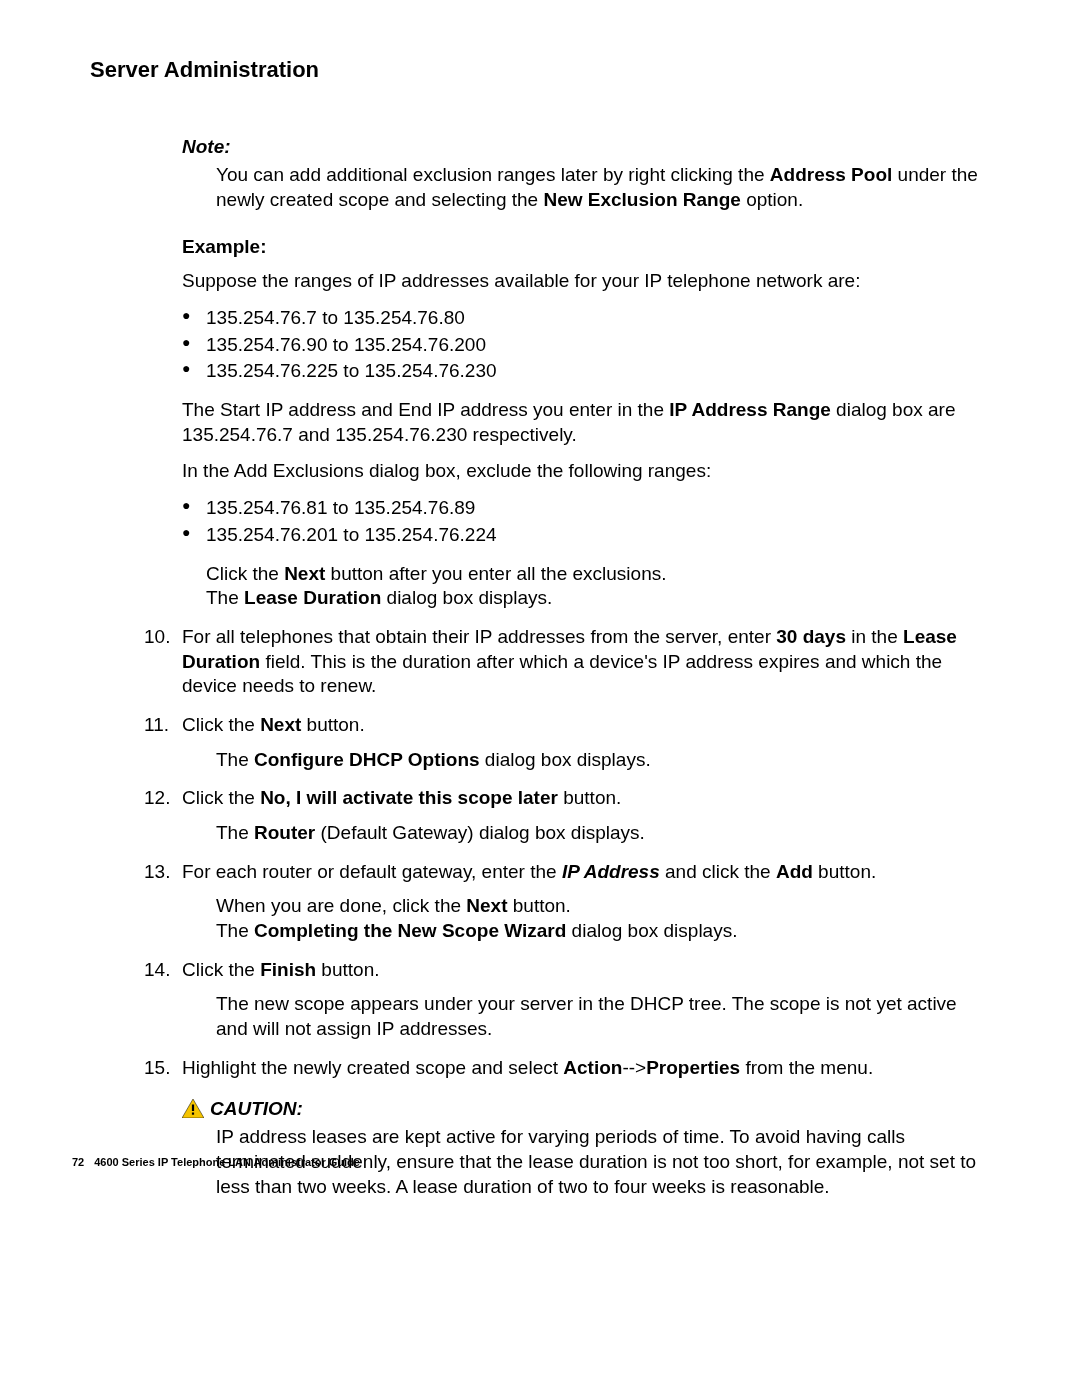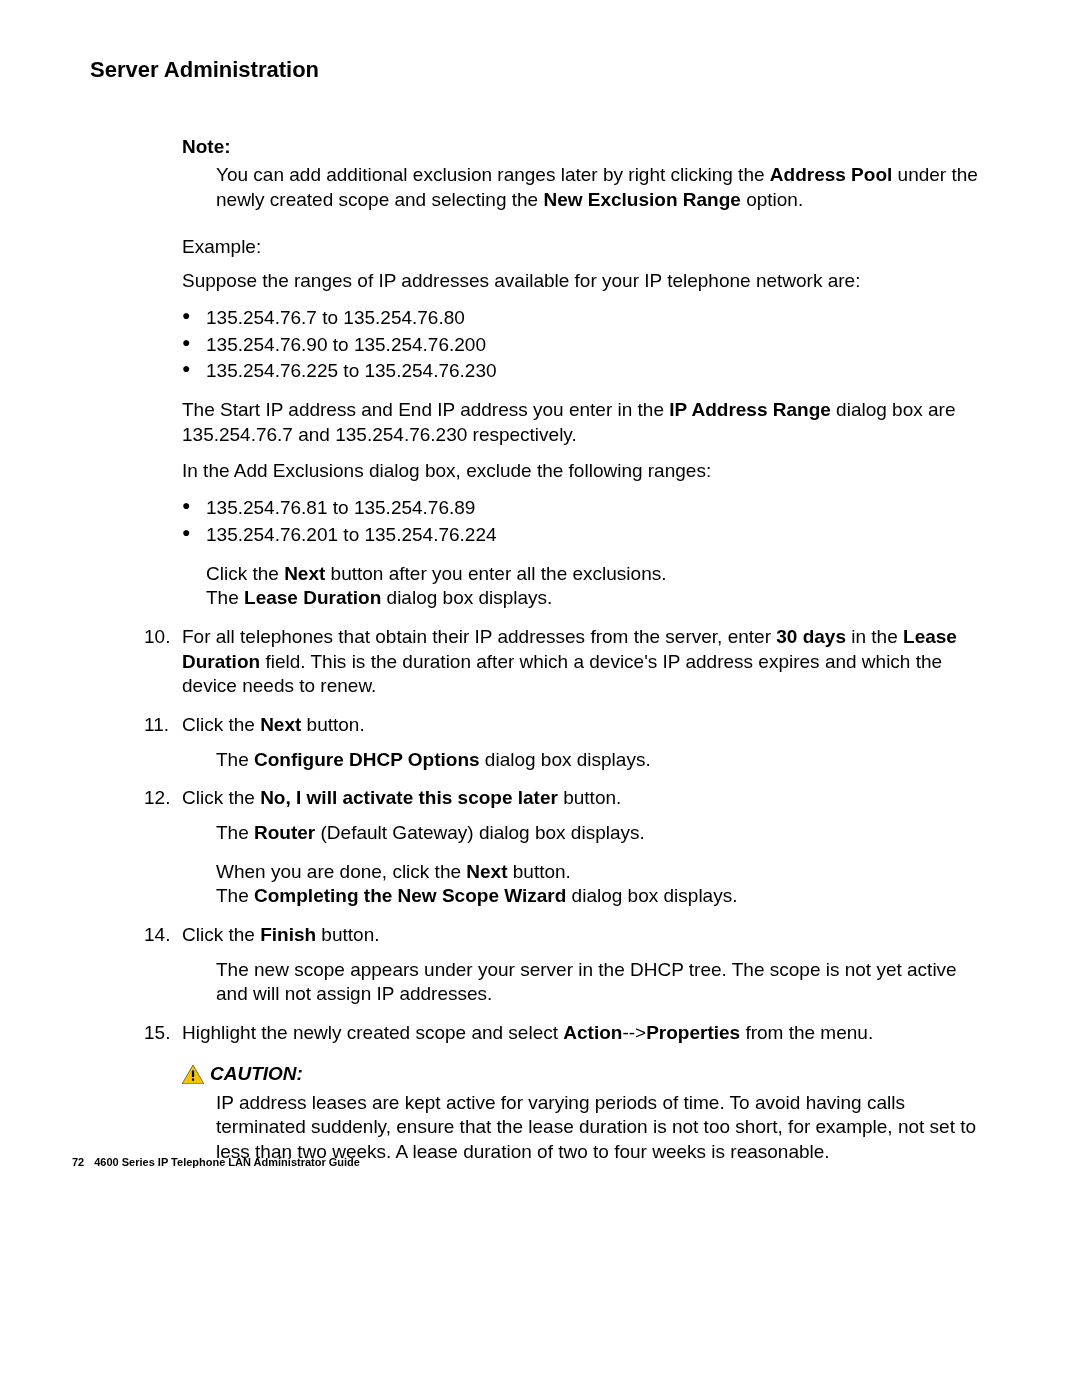--- a/index.html
+++ b/index.html
@@ -21,30 +21,31 @@
       font-size: 22px;
       margin-bottom: 50px;
     }
     .note-block {
       margin-left: 92px;
       margin-bottom: 22px;
     }
     .note-label {
       font-weight: bold;
       margin-bottom: 4px;
+      font-style: italic;
     }
     .note-body {
       margin-left: 34px;
     }
     .example-block {
       margin-left: 92px;
       margin-bottom: 10px;
     }
     .example-label {
-      font-weight: normal;
+      font-weight: bold;
     }
     .para {
       margin-left: 92px;
       margin-bottom: 12px;
     }
     .bullet-list {
       margin-left: 92px;
       list-style: none;
       margin-bottom: 14px;
     }
@@ -165,20 +166,24 @@
   </div>
 
   <div class="ol-item">
     <span class="num">12.</span>
     <span>Click the </span><span class="bold">No, I will activate this scope later</span><span> button.</span>
   </div>
   <div class="ol-sub">
     <span>The </span><span class="bold">Router</span><span> (Default Gateway) dialog box displays.</span>
   </div>
 
+  <div class="ol-item">
+    <span class="num">13.</span>
+    <span>For each router or default gateway, enter the </span><span class="bold-italic">IP Address</span><span> and click the </span><span class="bold">Add</span><span> button.</span>
+  </div>
   <div class="ol-sub">
     <span>When you are done, click the </span><span class="bold">Next</span><span> button.</span><br>
     <span>The </span><span class="bold">Completing the New Scope Wizard</span><span> dialog box displays.</span>
   </div>
 
   <div class="ol-item">
     <span class="num">14.</span>
     <span>Click the </span><span class="bold">Finish</span><span> button.</span>
   </div>
   <div class="ol-sub">The new scope appears under your server in the DHCP tree. The scope is not yet active and will not assign IP addresses.</div>

